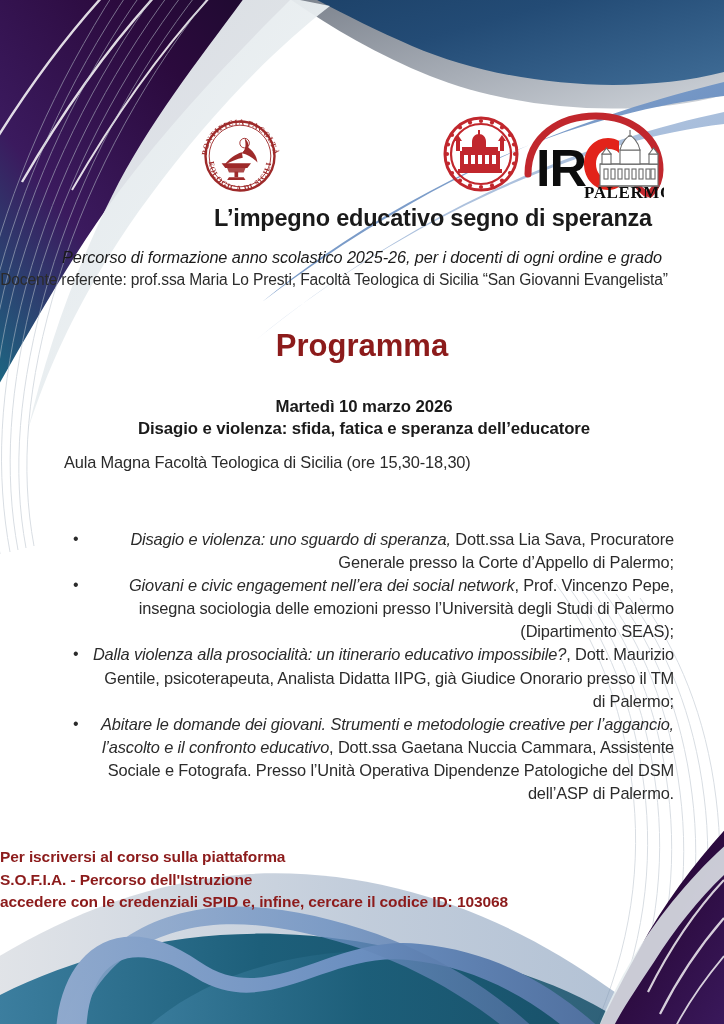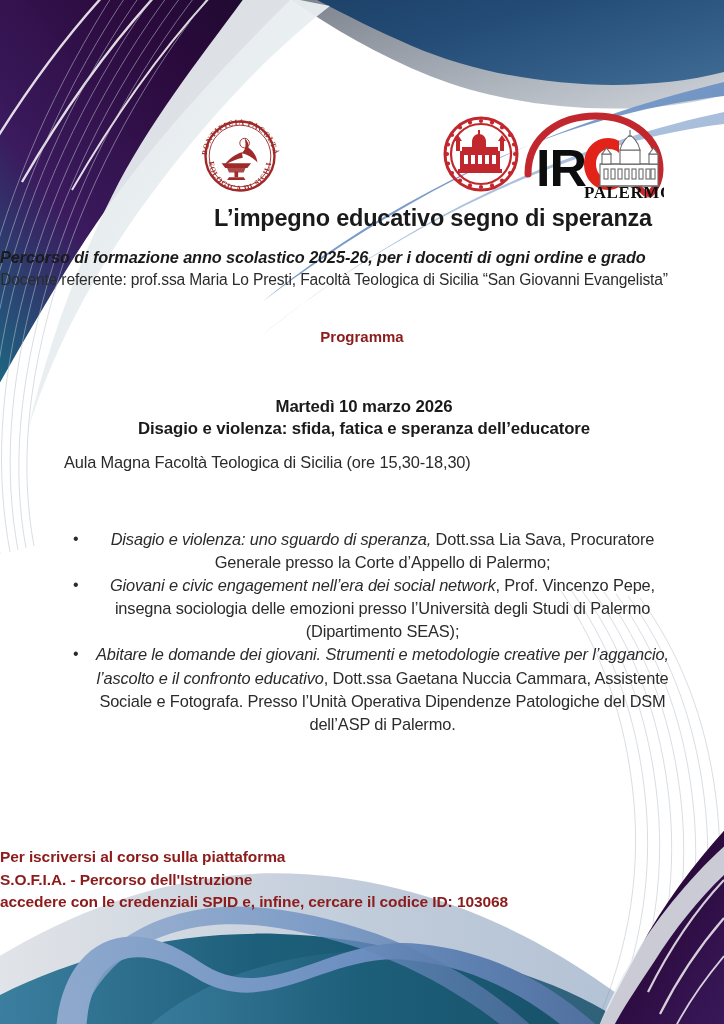--- a/index.html
+++ b/index.html
@@ -63,44 +63,44 @@
     font-size: 23.5px;
     font-weight: bold;
     color: #1a1a1a;
     letter-spacing: -0.2px;
   }
   .subtitle {
     position: absolute;
     top: 248px;
     left: 0;
     width: 724px;
-    text-align: left;
+    text-align: center;
     font-size: 16.3px;
-    font-weight: bold;
+    font-weight: normal;
     font-style: italic;
     color: #1a1a1a;
     letter-spacing: -0.1px;
   }
   .referent {
     position: absolute;
     top: 271px;
     left: 0;
     width: 668px;
     text-align: center;
     font-size: 15.6px;
     color: #2b2b2b;
     letter-spacing: -0.15px;
   }
   .programma {
     position: absolute;
     top: 328px;
     left: 0;
     width: 724px;
     text-align: center;
-    font-size: 15px;
+    font-size: 31px;
     font-weight: bold;
     color: #8c1b1b;
   }
 
   .session {
     position: absolute;
     top: 396px;
     left: 64px;
     width: 600px;
   }
@@ -130,21 +130,21 @@
     list-style: none;
   }
   .talks li {
     position: relative;
     padding-left: 27px;
     margin-bottom: 0px;
     font-size: 16.4px;
     line-height: 23.1px;
     color: #2b2b2b;
     letter-spacing: -0.15px;
-    text-align: center;
+    text-align: right;
   }
   .talks li::before {
     content: "\2022";
     position: absolute;
     left: 9px;
     top: -1px;
     font-size: 16px;
     color: #2b2b2b;
   }
   .talk-title { font-style: italic; }
@@ -422,20 +422,23 @@
     </div>
 
     <ul class="talks">
       <li>
         <span class="talk-title">Disagio e violenza: uno sguardo di speranza,</span><span> Dott.ssa Lia Sava, Procuratore Generale presso la Corte d’Appello di Palermo;</span>
       </li>
       <li>
         <span class="talk-title">Giovani e civic engagement nell’era dei social network</span><span>, Prof. Vincenzo Pepe, insegna sociologia delle emozioni presso l’Università degli Studi di Palermo (Dipartimento SEAS);</span>
       </li>
       <li>
+        <span class="talk-title">Dalla violenza alla prosocialità: un itinerario educativo impossibile?</span><span>, Dott. Maurizio Gentile, psicoterapeuta, Analista Didatta IIPG, già Giudice Onorario presso il TM di Palermo;</span>
+      </li>
+      <li>
         <span class="talk-title">Abitare le domande dei giovani. Strumenti e metodologie creative per l’aggancio, l’ascolto e il confronto educativo</span><span>, Dott.ssa Gaetana Nuccia Cammara, Assistente Sociale e Fotografa. Presso l’Unità Operativa Dipendenze Patologiche del DSM dell’ASP di Palermo.</span>
       </li>
     </ul>
 
     <div class="footer">
       <div>Per iscriversi al corso sulla piattaforma</div>
       <div>S.O.F.I.A. - Percorso dell'Istruzione</div>
       <div>accedere con le credenziali SPID e, infine, cercare il codice ID: 103068</div>
     </div>
 

